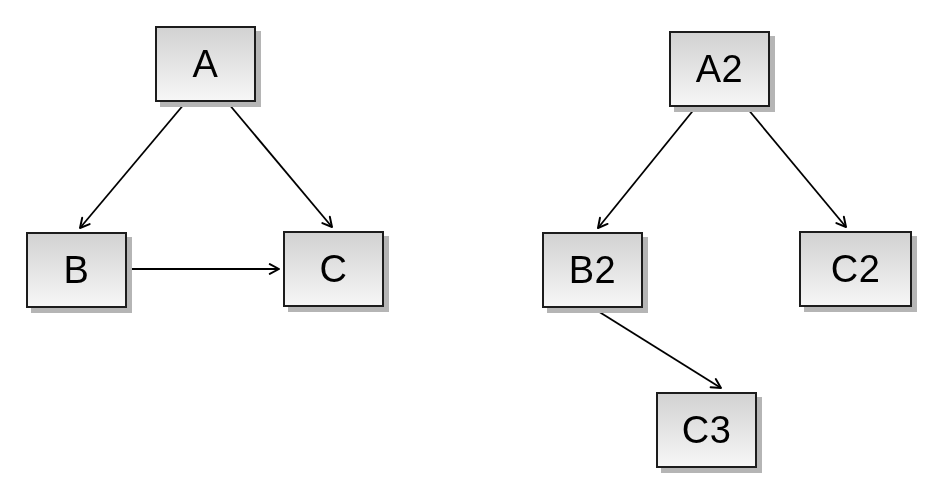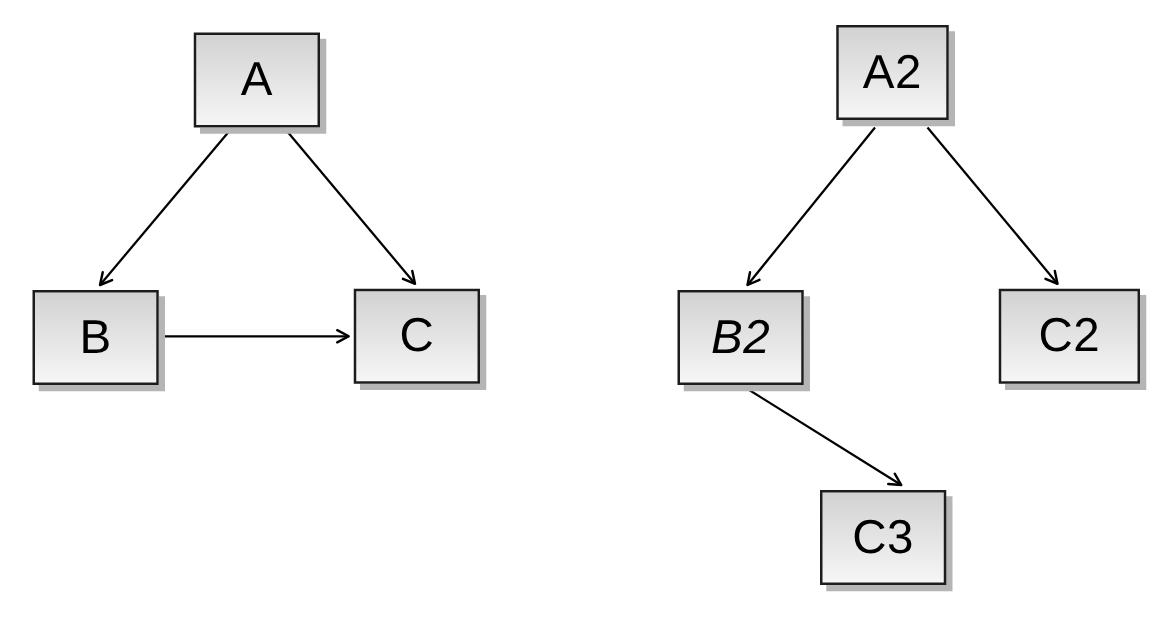--- a/index.html
+++ b/index.html
@@ -65,24 +65,24 @@
   <div id="nodes">
       <div class="node" style="left: 155px; top: 26px; width: 101px; height: 76px; background: linear-gradient(rgb(210, 210, 210), rgb(246, 246, 246)); border-color: rgb(28, 28, 28); box-shadow: rgb(181, 181, 181) 5px 5px 0px;">
         <span style="color: rgb(0, 0, 0);">A</span>
       </div>
       <div class="node" style="left: 26px; top: 232px; width: 101px; height: 76px; background: linear-gradient(rgb(210, 210, 210), rgb(246, 246, 246)); border-color: rgb(28, 28, 28); box-shadow: rgb(181, 181, 181) 5px 5px 0px;">
         <span style="color: rgb(0, 0, 0);">B</span>
       </div>
       <div class="node" style="left: 283px; top: 231px; width: 101px; height: 76px; background: linear-gradient(rgb(210, 210, 210), rgb(246, 246, 246)); border-color: rgb(28, 28, 28); box-shadow: rgb(181, 181, 181) 5px 5px 0px;">
         <span style="color: rgb(0, 0, 0);">C</span>
       </div>
-      <div class="node" style="left: 669px; top: 20px; width: 90px; height: 76px; background: linear-gradient(rgb(210, 210, 210), rgb(246, 246, 246)); border-color: rgb(28, 28, 28); box-shadow: rgb(181, 181, 181) 5px 5px 0px;">
+      <div class="node" style="left: 669px; top: 31px; width: 101px; height: 76px; background: linear-gradient(rgb(210, 210, 210), rgb(246, 246, 246)); border-color: rgb(28, 28, 28); box-shadow: rgb(181, 181, 181) 5px 5px 0px;">
         <span style="color: rgb(0, 0, 0);">A2</span>
       </div>
-      <div class="node" style="left: 542px; top: 232px; width: 101px; height: 76px; background: linear-gradient(rgb(210, 210, 210), rgb(246, 246, 246)); border-color: rgb(28, 28, 28); box-shadow: rgb(181, 181, 181) 5px 5px 0px; font-style: italic;">
+      <div class="node" style="left: 542px; top: 232px; width: 101px; height: 76px; background: linear-gradient(rgb(210, 210, 210), rgb(246, 246, 246)); border-color: rgb(28, 28, 28); box-shadow: rgb(181, 181, 181) 5px 5px 0px;">
         <span style="color: rgb(0, 0, 0);">B2</span>
       </div>
       <div class="node" style="left: 799px; top: 231px; width: 113px; height: 76px; background: linear-gradient(rgb(210, 210, 210), rgb(246, 246, 246)); border-color: rgb(28, 28, 28); box-shadow: rgb(181, 181, 181) 5px 5px 0px;">
         <span style="color: rgb(0, 0, 0);">C2</span>
       </div>
       <div class="node" style="left: 656px; top: 392px; width: 101px; height: 76px; background: linear-gradient(rgb(210, 210, 210), rgb(246, 246, 246)); border-color: rgb(28, 28, 28); box-shadow: rgb(181, 181, 181) 5px 5px 0px;">
         <span style="color: rgb(0, 0, 0);">C3</span>
       </div>
     </div>
 </div>

